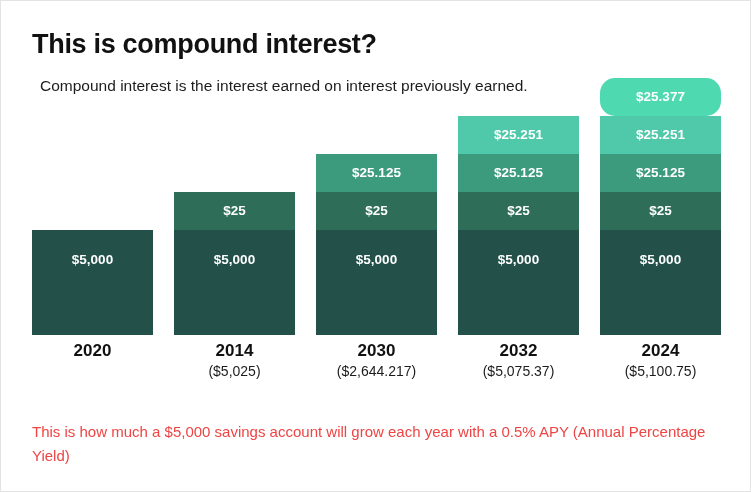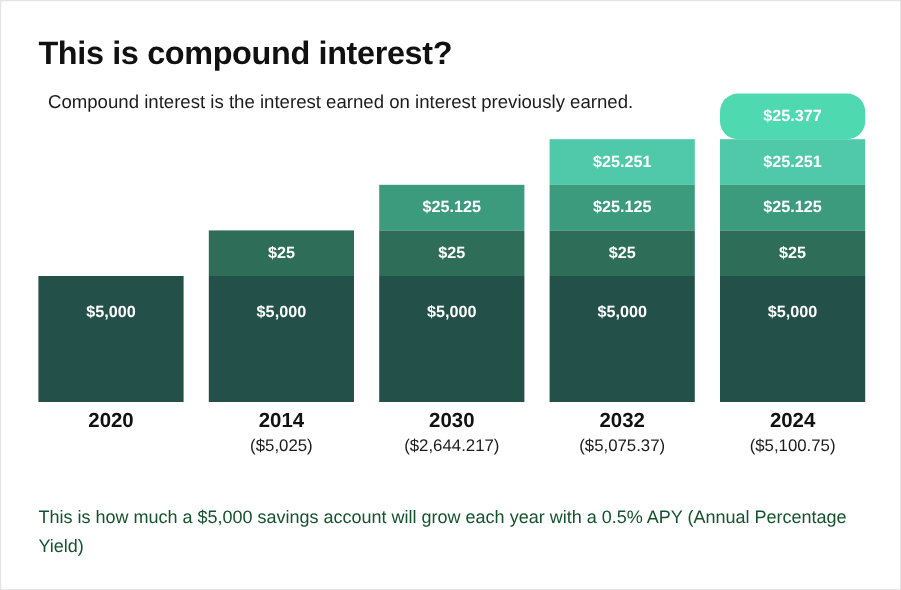--- a/index.html
+++ b/index.html
@@ -114,21 +114,21 @@
     line-height: 1.45;
     white-space: nowrap;
   }
 
   .footnote {
     position: absolute;
     left: 31px;
     top: 404px;
     width: 680px;
     font-size: 15px;
-    color: #14532d;
+    color: #ef4444;
     line-height: 1.62;
   }
 </style>
 </head>
 <body>
 
 <div class="card">
 
   <h1 class="title">This is compound interest?</h1>
 

